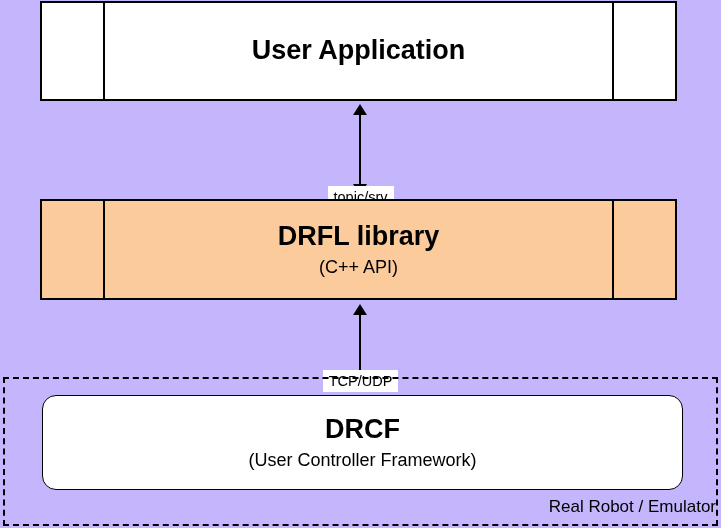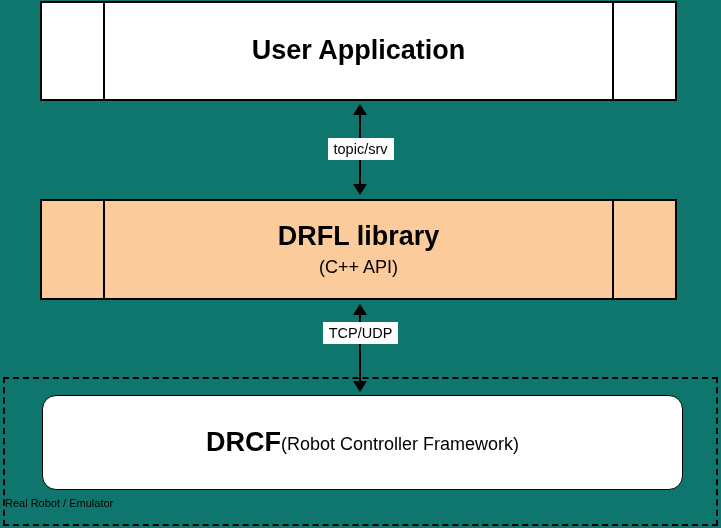--- a/index.html
+++ b/index.html
@@ -9,21 +9,21 @@
   }
   body {
     font-family: "Liberation Sans", sans-serif;
     color: #000000;
   }
   #stage {
     position: relative;
     width: 721px;
     height: 528px;
     overflow: hidden;
-    background: #0f766e;
+    background: #c4b5fd;
   }
 
   
   .band {
     position: absolute;
     box-sizing: border-box;
     display: flex;
     align-items: stretch;
   }
   .band-cell {
@@ -96,20 +96,21 @@
   .arrow-head.up   { border-bottom: 11px solid #000000; }
   .arrow-head.down { border-top: 11px solid #000000; }
 
   .arrow-label {
     position: absolute;
     left: 0;
     width: 721px;
     text-align: center;
     font-size: 14.5px;
     line-height: 1;
+    margin-top: 48px;
   }
   .arrow-label span {
     background: #ffffff;
     padding: 3px 6px;
   }
 
   #arrow-topic .arrow-line  { top: 110px; height: 82px; }
   #arrow-topic .arrow-head.up   { top: 104px; }
   #arrow-topic .arrow-head.down { top: 184px; }
   #arrow-topic .arrow-label { top: 142px; }
@@ -134,31 +135,31 @@
     position: absolute;
     box-sizing: border-box;
     left: 37px;
     top: 16px;
     width: 641px;
     height: 95px;
     border: 1.5px solid #000000;
     border-radius: 14px;
     background: #ffffff;
     display: flex;
-    flex-direction: row;
+    flex-direction: column;
     align-items: center;
     justify-content: center;
   }
   #region-caption {
     position: absolute;
     left: 0;
     top: 118px;
     width: 711px;
-    text-align: left;
-    font-size: 11px;
+    text-align: right;
+    font-size: 17px;
     line-height: 1.2;
   }
 </style>
 </head>
 <body>
 
 <div id="stage">
 
   <div id="user-app-band" class="band">
     <div class="band-cell side-cell"></div>
@@ -191,18 +192,18 @@
     <div class="arrow-line"></div>
     <div class="arrow-head down"></div>
     <div class="arrow-label">
       <span>TCP/UDP</span>
     </div>
   </div>
 
   <div id="robot-region">
     <div id="drcf-box">
       <div class="title-main">DRCF</div>
-      <div class="title-sub">(Robot Controller Framework)</div>
+      <div class="title-sub">(User Controller Framework)</div>
     </div>
     <div id="region-caption">Real Robot / Emulator</div>
   </div>
 
 </div>
 
 </body></html>

